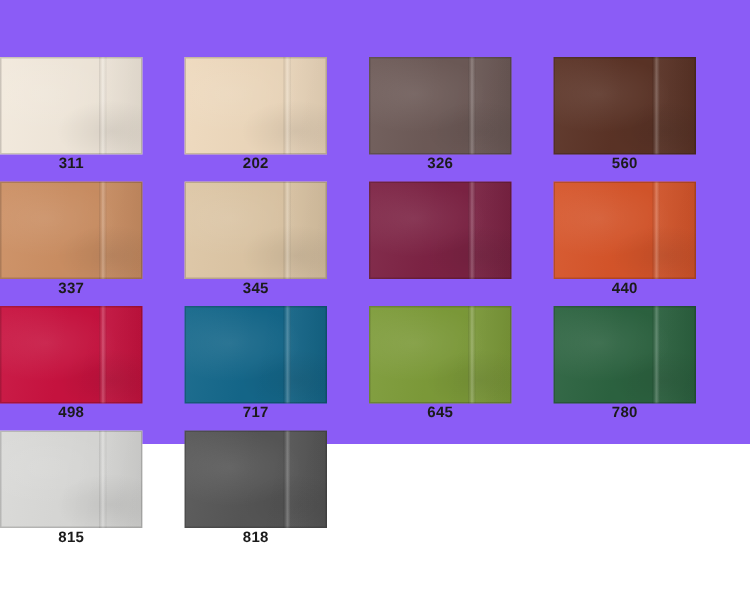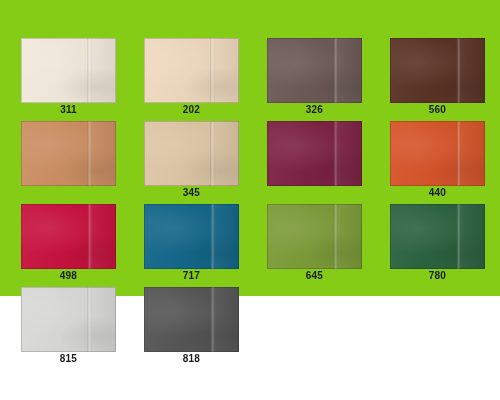--- a/index.html
+++ b/index.html
@@ -11,24 +11,23 @@
     height: 400px;
     background: #ffffff;
     font-family: "Liberation Sans", sans-serif;
     overflow: hidden;
   }
 
   #swatch-board {
     position: relative;
     width: 500px;
     height: 296px;
-    background: #84cc16;
+    background: #8b5cf6;
     box-sizing: border-box;
     padding-top: 38px;
-    padding-left: 21px;
   }
 
   .swatch-grid {
     display: grid;
     grid-template-columns: repeat(4, 95px);
     grid-auto-rows: 83px;
     column-gap: 28px;
     row-gap: 0px;
   }
 
@@ -147,20 +146,21 @@
         </div>
         <div class="swatch-label">560</div>
       </div>
       <div class="swatch-cell">
         <div class="swatch-chip" style="background-color: rgb(204, 143, 99);">
           <div class="panel-right"></div>
           <div class="grain"></div>
           <div class="seam"></div>
           <div class="edge"></div>
         </div>
+        <div class="swatch-label">337</div>
       </div>
       <div class="swatch-cell">
         <div class="swatch-chip" style="background-color: rgb(221, 198, 165);">
           <div class="panel-right"></div>
           <div class="grain"></div>
           <div class="seam"></div>
           <div class="edge"></div>
         </div>
         <div class="swatch-label">345</div>
       </div>

